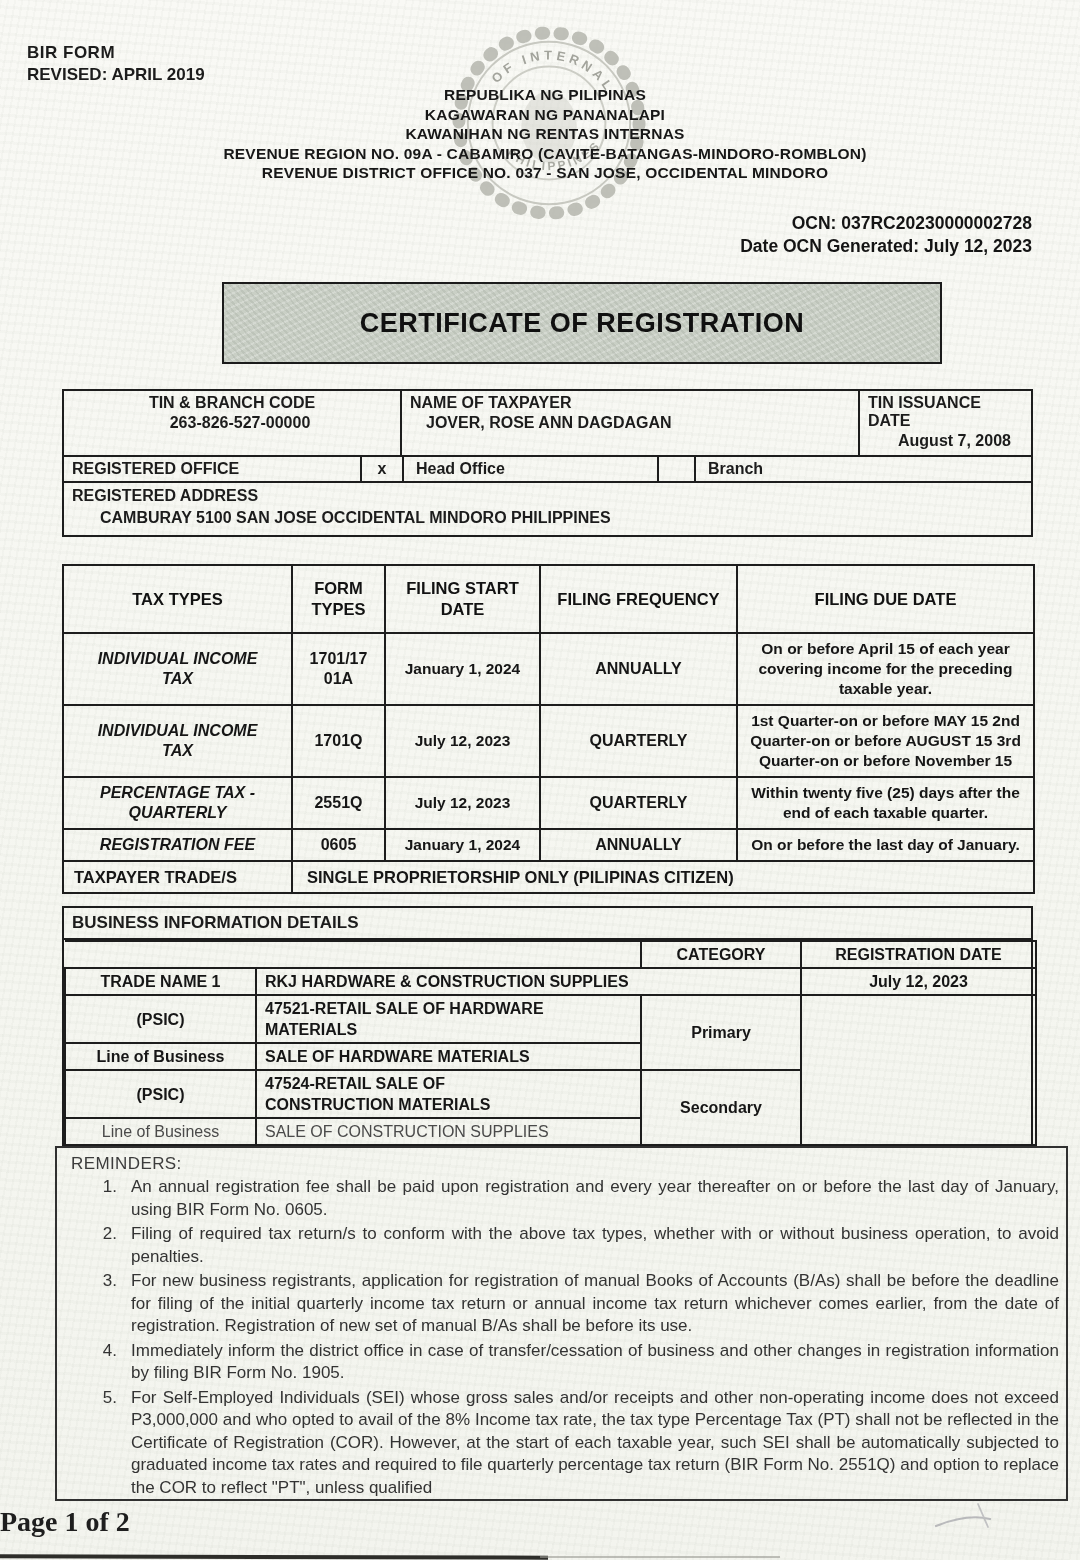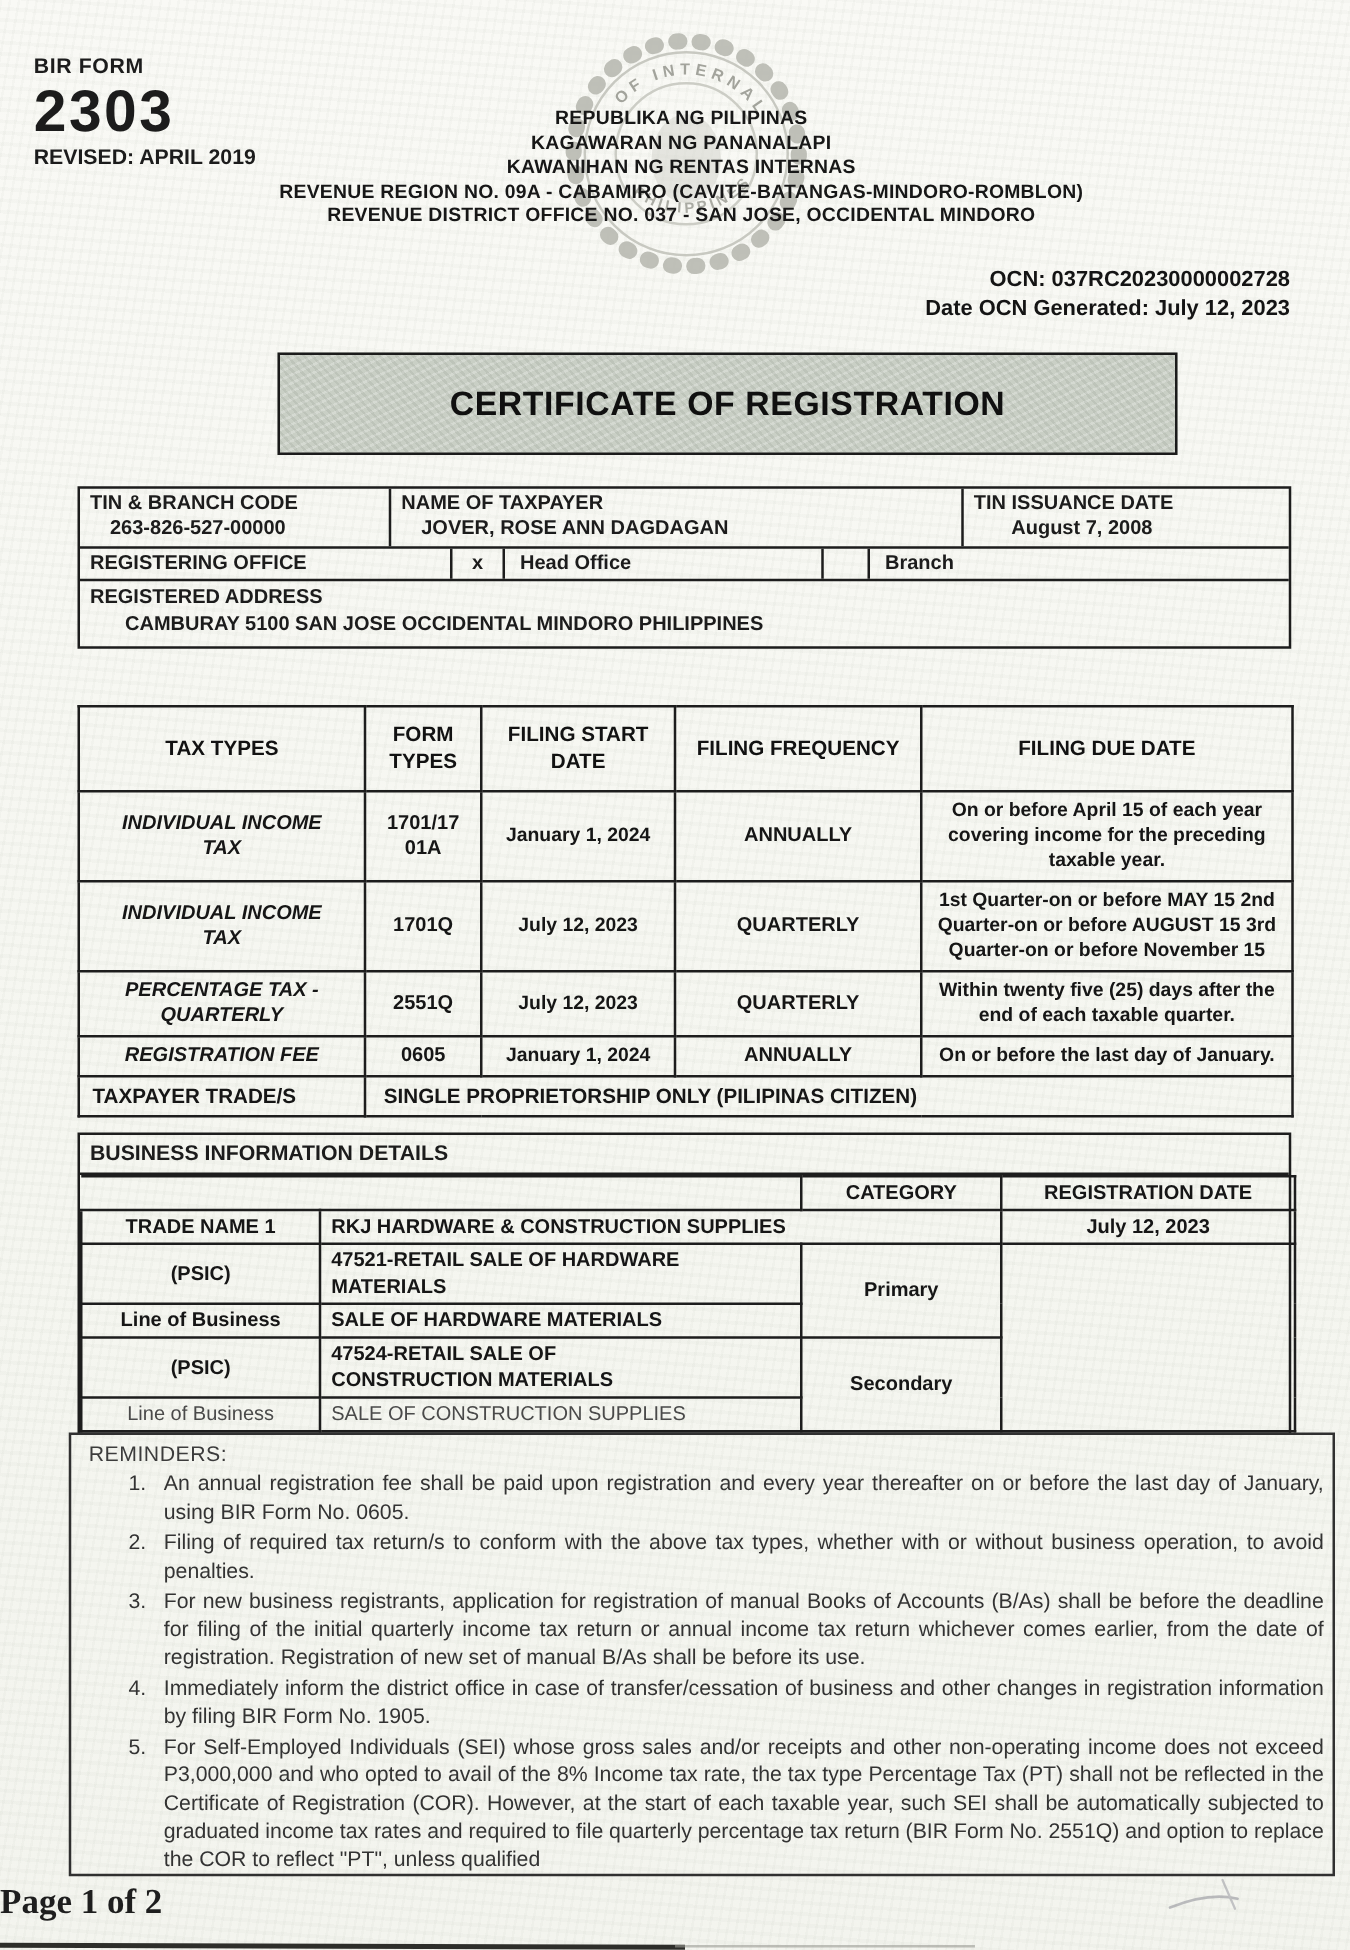--- a/index.html
+++ b/index.html
@@ -35,21 +35,21 @@
       repeating-linear-gradient(48deg, rgba(85,95,82,.10) 0 2px, rgba(0,0,0,0) 2px 5px),
       repeating-linear-gradient(-25deg, rgba(255,255,255,.22) 0 2px, rgba(0,0,0,0) 2px 6px);
     display:flex;align-items:center;justify-content:center;}
   .title-box .t{font-size:27px;font-weight:700;letter-spacing:.5px;color:#101010;}
 
   
   .tp-box{position:absolute;left:62px;top:389px;width:971px;
     border:2.5px solid #1d1d1d;font-weight:700;font-size:16px;box-sizing:border-box;}
   .tp-row1{display:flex;border-bottom:2px solid #1d1d1d;}
   .tp-row1 > div{padding:3px 8px 5px;box-sizing:border-box;}
-  .tp-c1{width:249px;border-right:2px solid #1d1d1d;}
+  .tp-c1{width:338px;border-right:2px solid #1d1d1d;text-align:center;}
   .tp-c2{width:458px;border-right:2px solid #1d1d1d;}
   .tp-c3{flex:1;}
   .tp-val{padding-left:16px;padding-top:2px;}
   .tp-c3 .tp-val{padding-left:30px;}
   .tp-row2{display:flex;border-bottom:2px solid #1d1d1d;height:26px;align-items:center;box-sizing:border-box;}
   .tp-row2 > div{box-sizing:border-box;height:100%;display:flex;align-items:center;}
   .ro-lbl{width:298px;border-right:2px solid #1d1d1d;padding-left:8px;}
   .ro-x{width:42px;border-right:2px solid #1d1d1d;justify-content:center;}
   .ro-ho{width:255px;border-right:2px solid #1d1d1d;padding-left:12px;}
   .ro-sp{width:37px;border-right:2px solid #1d1d1d;}
@@ -113,21 +113,20 @@
     <text font-size="13" font-weight="bold" fill="#9a9b93" letter-spacing="4" font-family="Liberation Sans, sans-serif">
       <textPath href="#sealArcTop" startOffset="22%">OF INTERNAL</textPath>
     </text>
     <text font-size="12" font-weight="bold" fill="#a2a39b" letter-spacing="3" font-family="Liberation Sans, sans-serif">
       <textPath href="#sealArcBot" startOffset="24%">PHILIPPINES</textPath>
     </text>
   </svg>
 
   <div class="form-id">
     <div class="lbl">BIR FORM</div>
-    <div class="num">2303</div>
     <div class="rev">REVISED: APRIL 2019</div>
   </div>
 
   <div class="agency">
     <div>REPUBLIKA NG PILIPINAS</div>
     <div>KAGAWARAN NG PANANALAPI</div>
     <div>KAWANIHAN NG RENTAS INTERNAS</div>
     <div>REVENUE REGION NO. 09A - CABAMIRO (CAVITE-BATANGAS-MINDORO-ROMBLON)</div>
     <div>REVENUE DISTRICT OFFICE NO. 037 - SAN JOSE, OCCIDENTAL MINDORO</div>
   </div>
@@ -150,21 +149,21 @@
       <div class="tp-c2">
         <div>NAME OF TAXPAYER</div>
         <div class="tp-val">JOVER, ROSE ANN DAGDAGAN</div>
       </div>
       <div class="tp-c3">
         <div>TIN ISSUANCE DATE</div>
         <div class="tp-val">August 7, 2008</div>
       </div>
     </div>
     <div class="tp-row2">
-      <div class="ro-lbl">REGISTERING OFFICE</div>
+      <div class="ro-lbl">REGISTERED OFFICE</div>
       <div class="ro-x">
         <span>x</span>
       </div>
       <div class="ro-ho">Head Office</div>
       <div class="ro-sp"></div>
       <div class="ro-br">Branch</div>
     </div>
     <div class="tp-row3">
       <div>REGISTERED ADDRESS</div>
       <div class="tp-val">CAMBURAY 5100 SAN JOSE OCCIDENTAL MINDORO PHILIPPINES</div>

